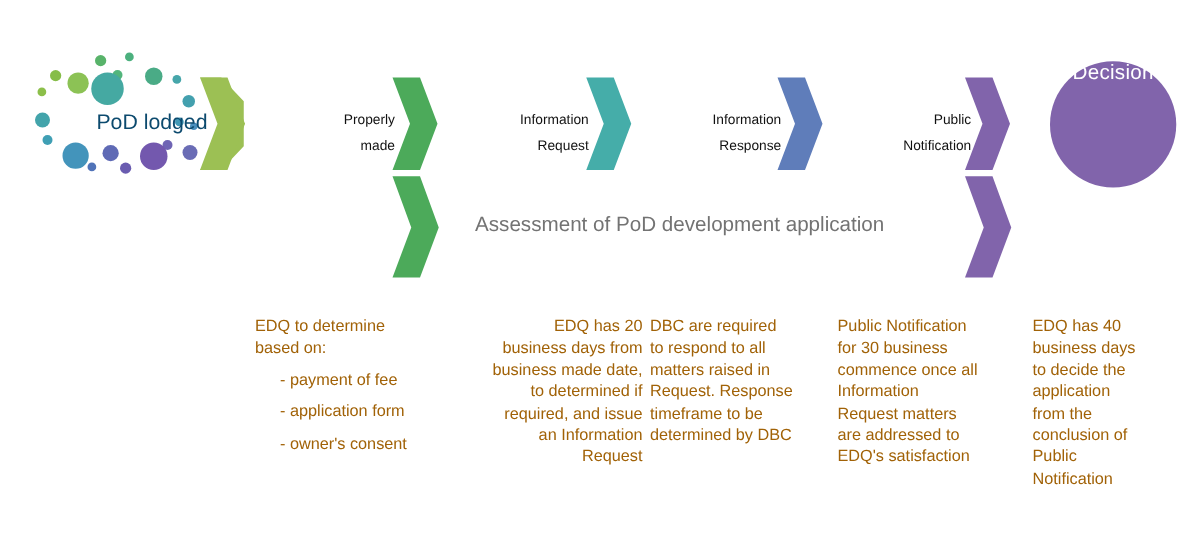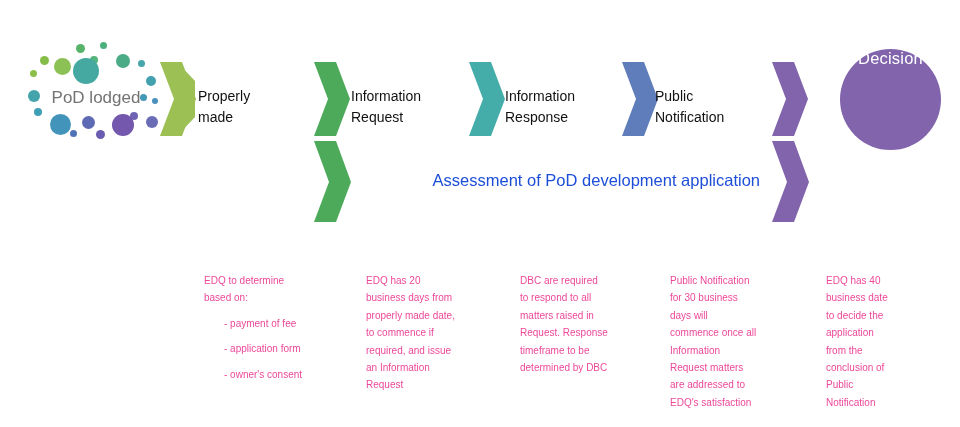--- a/index.html
+++ b/index.html
@@ -20,22 +20,22 @@
     left: 0;
     top: 0;
     width: 960px;
     height: 427px;
   }
   .abs { position: absolute; }
 
   
   .stage-label {
     position: absolute;
-    text-align: left;
-    font-size: 14px;
+    text-align: right;
+    font-size: 11px;
     line-height: 21px;
     color: #111111;
     font-family: "Liberation Sans", sans-serif;
   }
 
   
   #start-node {
     position: absolute;
     left: 28px;
     top: 38px;
@@ -44,23 +44,23 @@
   }
   #start-node .dot {
     position: absolute;
     border-radius: 50%;
   }
   #start-label {
     position: absolute;
     left: 26px;
     top: 88px;
     width: 140px;
-    text-align: center;
+    text-align: right;
     font-size: 17px;
-    color: #737373;
+    color: #0c4a6e;
     white-space: nowrap;
   }
 
   
   #decision-circle {
     position: absolute;
     left: 840px;
     top: 49px;
     width: 101px;
     height: 101px;
@@ -75,33 +75,33 @@
     font-size: 16.5px;
     letter-spacing: 0.2px;
   }
 
   
   #assessment-band-label {
     position: absolute;
     left: 380px;
     top: 171px;
     width: 380px;
-    text-align: right;
+    text-align: left;
     font-size: 16.5px;
-    color: #1d4ed8;
+    color: #737373;
     white-space: nowrap;
   }
 
   
   .note-col {
     position: absolute;
-    top: 272px;
-    font-size: 10px;
+    top: 252px;
+    font-size: 13px;
     line-height: 17.4px;
-    color: #ec4899;
+    color: #a16207;
   }
   .note-col p { margin: 0; }
   .note-col .gap { height: 8px; }
   .note-col .bullet { white-space: nowrap; margin-left: 20px; }
 </style>
 </head>
 <body>
 
 <div id="diagram">
 
@@ -179,53 +179,52 @@
     <p>EDQ to determine</p>
     <p>based on:</p>
     <div class="gap"></div>
     <p class="bullet">- payment of fee</p>
     <div class="gap"></div>
     <p class="bullet">- application form</p>
     <div class="gap"></div>
     <p class="bullet">- owner's consent</p>
   </div>
 
-  <div class="note-col" style="left:366px; width:148px;">
+  <div class="note-col" style="left:366px; width:148px;text-align:right;">
     <p>EDQ has 20</p>
     <p>business days from</p>
-    <p>properly made date,</p>
-    <p>to commence if</p>
+    <p>business made date,</p>
+    <p>to determined if</p>
     <p>required, and issue</p>
     <p>an Information</p>
     <p>Request</p>
   </div>
 
   <div class="note-col" style="left:520px; width:150px;">
     <p>DBC are required</p>
     <p>to respond to all</p>
     <p>matters raised in</p>
     <p>Request. Response</p>
     <p>timeframe to be</p>
     <p>determined by DBC</p>
   </div>
 
   <div class="note-col" style="left:670px; width:150px;">
     <p>Public Notification</p>
     <p>for 30 business</p>
-    <p>days will</p>
     <p>commence once all</p>
     <p>Information</p>
     <p>Request matters</p>
     <p>are addressed to</p>
     <p>EDQ's satisfaction</p>
   </div>
 
   <div class="note-col" style="left:826px; width:128px;">
     <p>EDQ has 40</p>
-    <p>business date</p>
+    <p>business days</p>
     <p>to decide the</p>
     <p>application</p>
     <p>from the</p>
     <p>conclusion of</p>
     <p>Public</p>
     <p>Notification</p>
   </div>
 
 </div>
 

